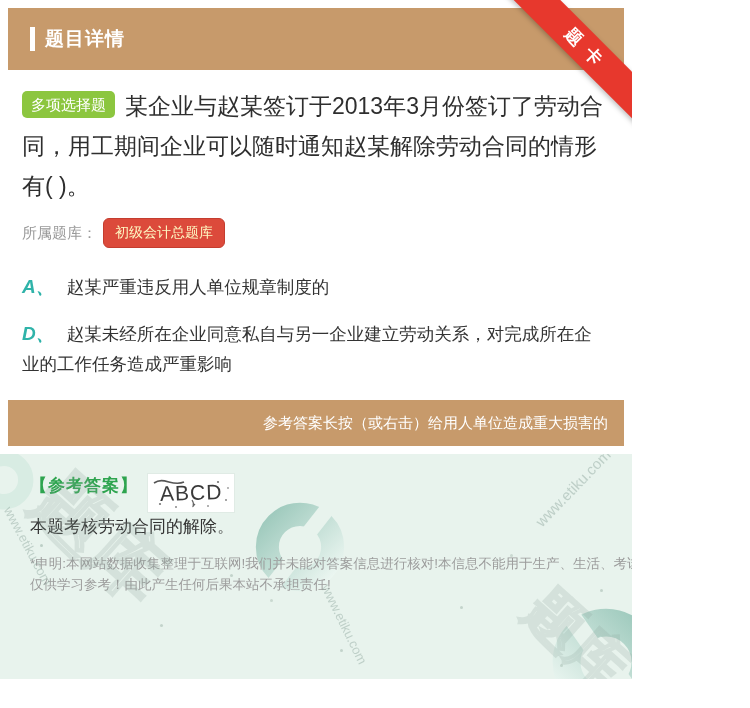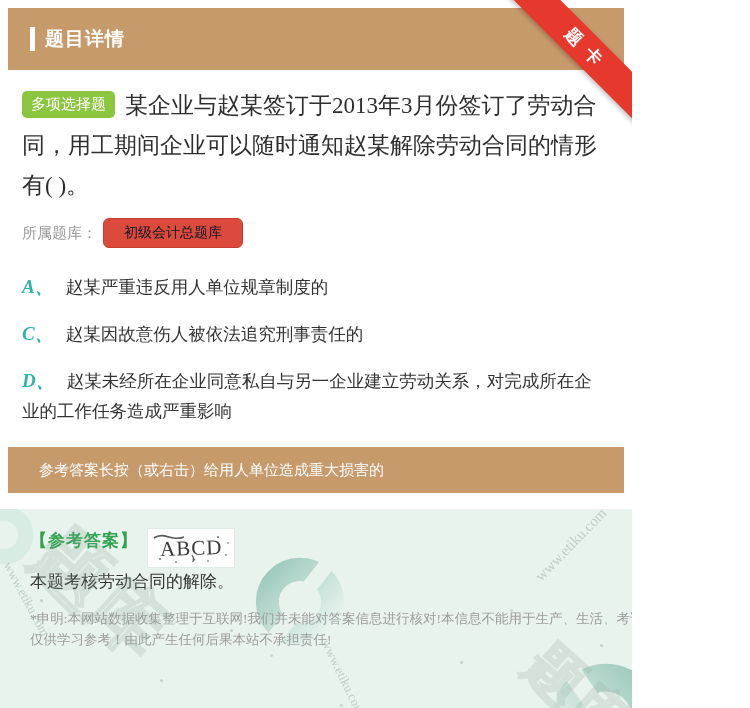--- a/index.html
+++ b/index.html
@@ -1,18 +1,18 @@
 <!DOCTYPE html>
 <html><head>
 <meta charset="utf-8">
 <style>
   html,body{margin:0;padding:0;background:#ffffff;}
   .page{
     position:relative;width:632px;height:708px;overflow:hidden;background:#ffffff;
-    font-family:Liberation Serif, serif;color:#333;
+    font-family:Liberation Sans, sans-serif;color:#333;
   }
   
   .hdr{
     margin:8px 8px 0 8px;height:62px;background:#C79A6B;
     display:flex;align-items:center;padding-left:22px;box-sizing:border-box;
   }
   .hdr-accent{width:5px;height:24px;background:#ffffff;margin-right:10px;}
   .hdr-title{color:#ffffff;font-size:19px;font-weight:bold;letter-spacing:1px;}
   
   .ribbon-wrap{position:absolute;top:0;right:0;width:132px;height:132px;overflow:hidden;z-index:20;}
@@ -23,33 +23,33 @@
     box-shadow:0 2px 5px rgba(0,0,0,.25);
   }
   
   .question{margin:16px 20px 11px 22px;font-size:23px;line-height:40px;color:#2e2e2e;}
   .type-badge{
     display:inline-block;background:#8CC63F;color:#fff;font-size:15px;font-weight:normal;
     line-height:15px;padding:6px 9px;border-radius:5px;margin-right:10px;vertical-align:4px;
   }
   .bank-row{margin:12px 0 0 22px;display:flex;align-items:center;font-size:15px;color:#999;text-align:right;}
   .bank-badge{
-    display:inline-block;background:#DC4A3B;border:1px solid #c43d2f;color:#0f172a;font-size:14px;
-    padding:5px 20px;border-radius:6px;margin-left:6px;
+    display:inline-block;background:#DC4A3B;border:1px solid #c43d2f;color:#fef9c3;font-size:14px;
+    padding:5px 11px;border-radius:6px;margin-left:6px;
   }
   
   .options{margin:24px 0 6px 0;}
   .option{padding:0 24px 0 22px;margin-bottom:17px;font-size:17.5px;line-height:30px;color:#333;}
   .opt-letter{
     color:#2FB3A9;font-style:italic;font-weight:bold;font-size:19px;margin-right:12px;
   }
   
   .ans-bar{
-    margin:21px 8px 16px 8px;height:46px;background:#C79A6B;color:#fff;font-size:15px;
-    display:flex;align-items:center;justify-content:flex-start;
+    margin:21px 8px 8px 8px;height:46px;background:#C79A6B;color:#fff;font-size:15px;
+    display:flex;align-items:center;justify-content:flex-end;
     padding:0 16px 0 31px;box-sizing:border-box;
   }
   
   .panel{
     position:relative;width:750px;height:225px;margin-top:3px;background:#E8F3ED;overflow:hidden;
   }
   .panel-content{position:relative;z-index:2;padding:0 24px 0 30px;}
   .ans-row{display:flex;align-items:flex-start;margin-top:20px;}
   .green-label{color:#2EA44F;font-size:17px;font-weight:bold;letter-spacing:1px;}
   .ans-img{
@@ -106,21 +106,20 @@
   <div class="question"><span class="type-badge">多项选择题</span><span>某企业与赵某签订于2013年3月份签订了劳动合同，用工期间企业可以随时通知赵某解除劳动合同的情形有( )。</span>
   </div>
 
   <div class="bank-row">
     <span>所属题库：</span>
     <span class="bank-badge">初级会计总题库</span>
   </div>
 
   <div class="options">
     <div class="option"><span class="opt-letter">A、</span><span>赵某严重违反用人单位规章制度的</span></div>
-    <div class="option"><span class="opt-letter">C、</span><span>赵某因故意伤人被依法追究刑事责任的</span></div>
     <div class="option"><span class="opt-letter">D、</span><span>赵某未经所在企业同意私自与另一企业建立劳动关系，对完成所在企业的工作任务造成严重影响</span></div>
   </div>
 
   <div class="ans-bar">
     <span>参考答案</span>
     <span>长按（或右击）给用人单位造成重大损害的</span>
   </div>
 
   <div class="panel">
 

